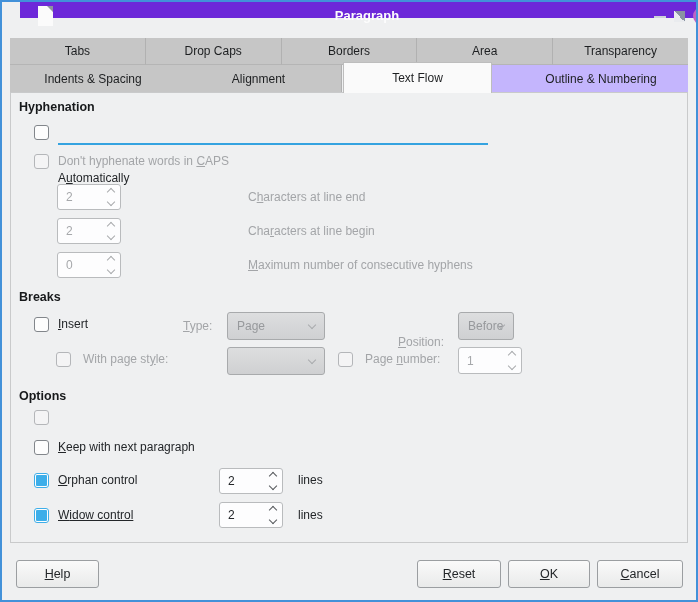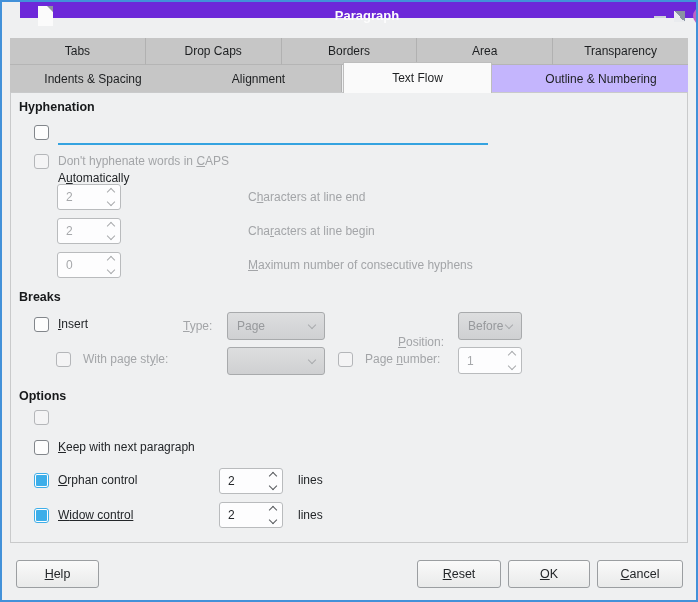--- a/index.html
+++ b/index.html
@@ -134,21 +134,21 @@
   <div class="cb" style="left:32px;top:315px;"></div>
   <div class="lbl" style="left:56px;top:314px;"><span class="mn">I</span>nsert</div>
 
   <div class="lbl disabled" style="left:181px;top:316px;"><span class="mn">T</span>ype:</div>
   <div class="dd" style="left:225px;top:310px;width:98px;height:28px;">
     <span class="val">Page</span>
     <span class="chevron down"></span>
   </div>
 
   <div class="lbl disabled" style="left:396px;top:332px;text-align:center;"><span class="mn">P</span>osition:</div>
-  <div class="dd" style="left:456px;top:310px;width:64px;height:28px;">
+  <div class="dd" style="left:456px;top:310px;width:56px;height:28px;">
     <span class="val">Before</span>
     <span class="chevron down"></span>
   </div>
 
   <div class="cb disabled" style="left:54px;top:350px;"></div>
   <div class="lbl disabled" style="left:81px;top:349px;">With page st<span class="mn">y</span>le:</div>
   <div class="dd" style="left:225px;top:345px;width:98px;height:28px;">
     <span class="val"></span>
     <span class="chevron down"></span>
   </div>

